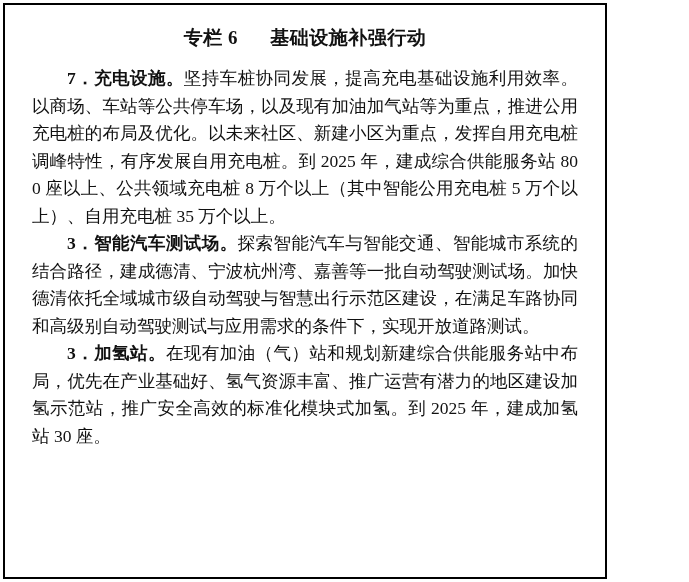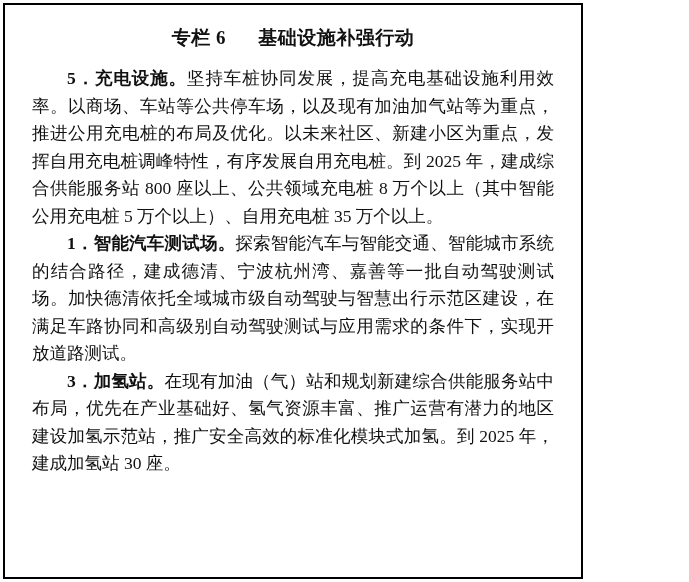--- a/index.html
+++ b/index.html
@@ -8,20 +8,21 @@
     background: #ffffff;
   }
   .page {
     position: relative;
     width: 586px;
     height: 582px;
     background: #ffffff;
     overflow: hidden;
     font-family: "Liberation Serif", "DejaVu Serif", serif;
     color: #111111;
+    padding-left: 24px;
   }
   .frame {
     position: absolute;
     top: 3px;
     left: 3px;
     right: 3px;
     bottom: 3px;
     border: 2px solid #000000;
     box-sizing: border-box;
     padding: 20px 27px 0 27px;
@@ -55,21 +56,21 @@
   }
 </style>
 </head>
 <body>
 
 <div class="page">
   <div class="frame">
 
     <h1 class="title"><span>专栏 6</span><span class="title-gap"></span><span>基础设施补强行动</span></h1>
 
-    <p class="para"><span class="lead">5．充电设施。</span><span class="body-text">坚持车桩协同发展，提高充电基础设施利用效率。以商场、车站等公共停车场，以及现有加油加气站等为重点，推进公用充电桩的布局及优化。以未来社区、新建小区为重点，发挥自用充电桩调峰特性，有序发展自用充电桩。到 2025 年，建成综合供能服务站 800 座以上、公共领域充电桩 8 万个以上（其中智能公用充电桩 5 万个以上）、自用充电桩 35 万个以上。</span></p>
+    <p class="para"><span class="lead">7．充电设施。</span><span class="body-text">坚持车桩协同发展，提高充电基础设施利用效率。以商场、车站等公共停车场，以及现有加油加气站等为重点，推进公用充电桩的布局及优化。以未来社区、新建小区为重点，发挥自用充电桩调峰特性，有序发展自用充电桩。到 2025 年，建成综合供能服务站 800 座以上、公共领域充电桩 8 万个以上（其中智能公用充电桩 5 万个以上）、自用充电桩 35 万个以上。</span></p>
 
 
-    <p class="para"><span class="lead">1．智能汽车测试场。</span><span class="body-text">探索智能汽车与智能交通、智能城市系统的结合路径，建成德清、宁波杭州湾、嘉善等一批自动驾驶测试场。加快德清依托全域城市级自动驾驶与智慧出行示范区建设，在满足车路协同和高级别自动驾驶测试与应用需求的条件下，实现开放道路测试。</span></p>
+    <p class="para"><span class="lead">3．智能汽车测试场。</span><span class="body-text">探索智能汽车与智能交通、智能城市系统的结合路径，建成德清、宁波杭州湾、嘉善等一批自动驾驶测试场。加快德清依托全域城市级自动驾驶与智慧出行示范区建设，在满足车路协同和高级别自动驾驶测试与应用需求的条件下，实现开放道路测试。</span></p>
 
     <p class="para"><span class="lead">3．加氢站。</span><span class="body-text">在现有加油（气）站和规划新建综合供能服务站中布局，优先在产业基础好、氢气资源丰富、推广运营有潜力的地区建设加氢示范站，推广安全高效的标准化模块式加氢。到 2025 年，建成加氢站 30 座。</span></p>
 
   </div>
 </div>
 
 </body></html>

